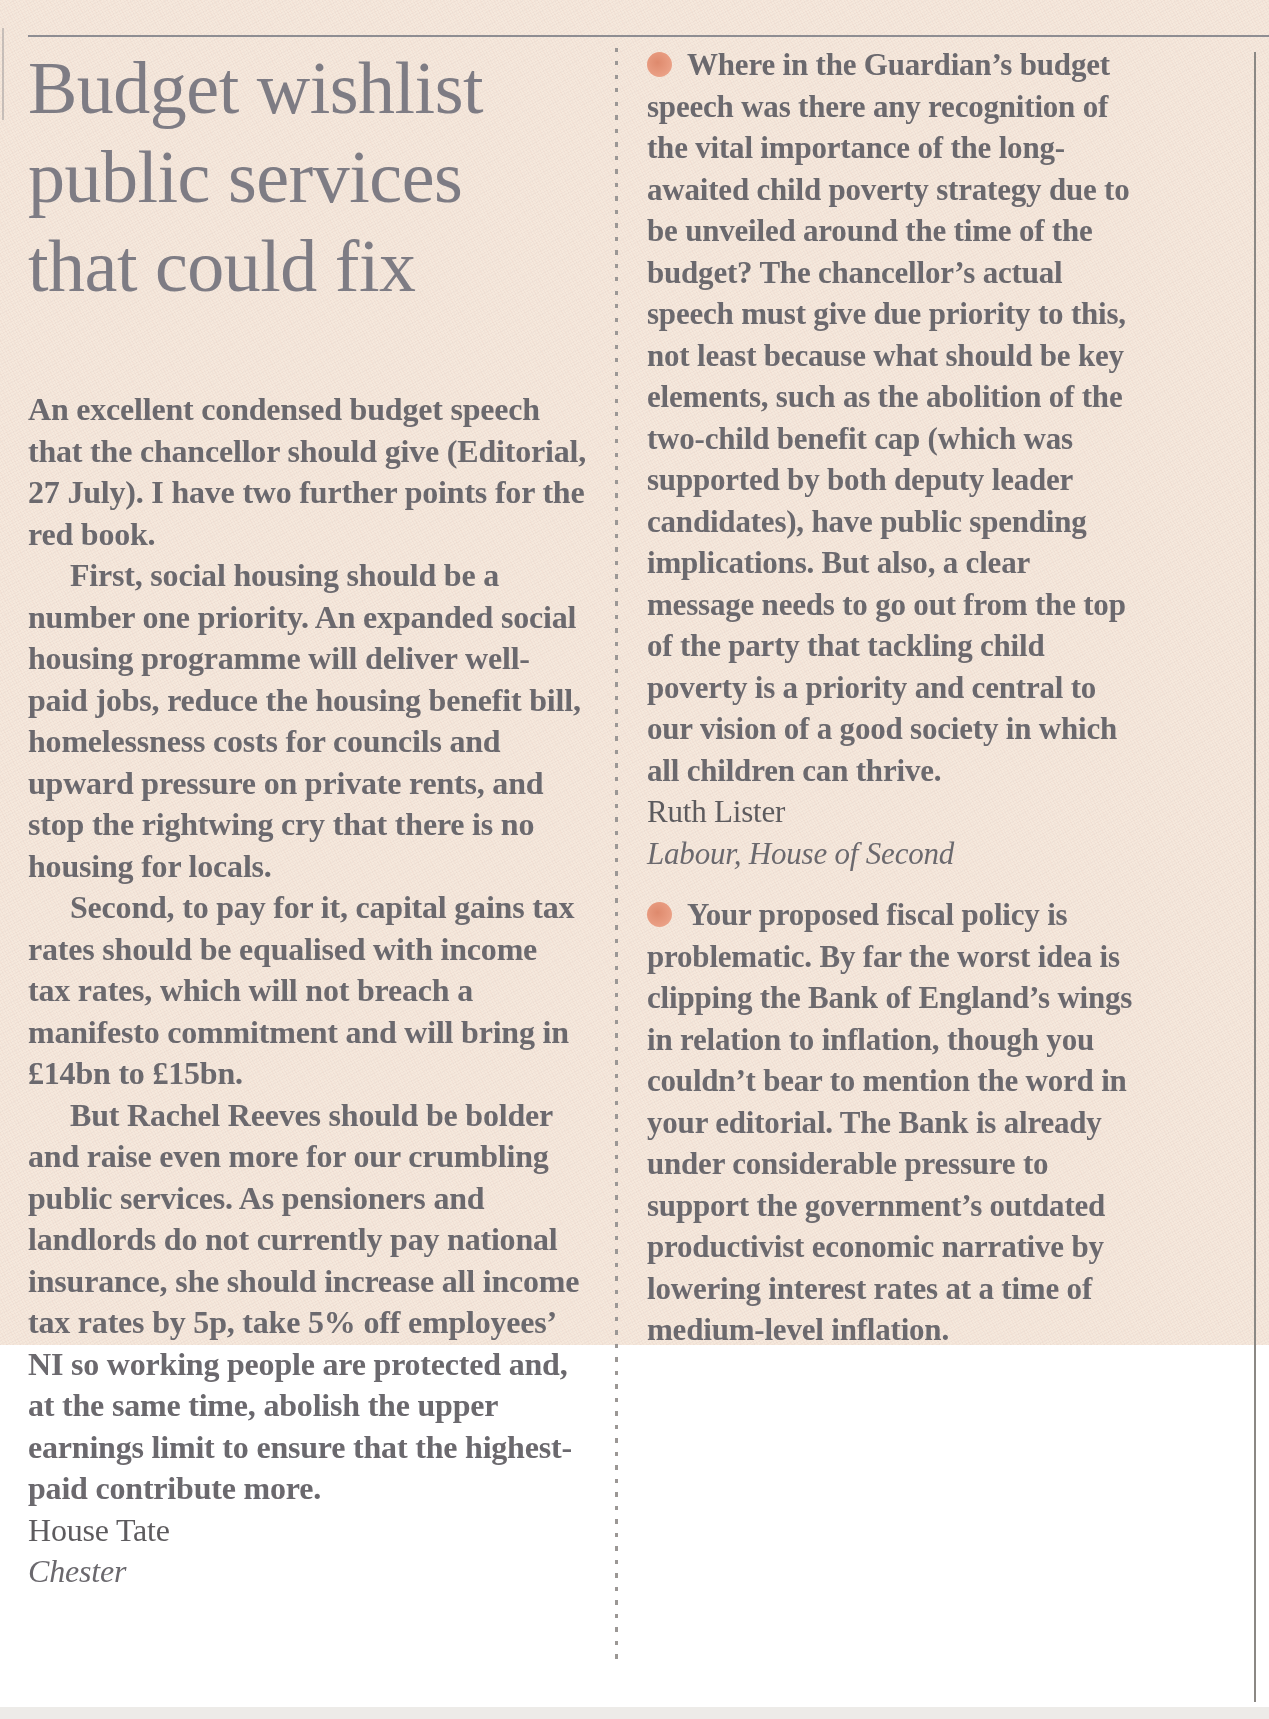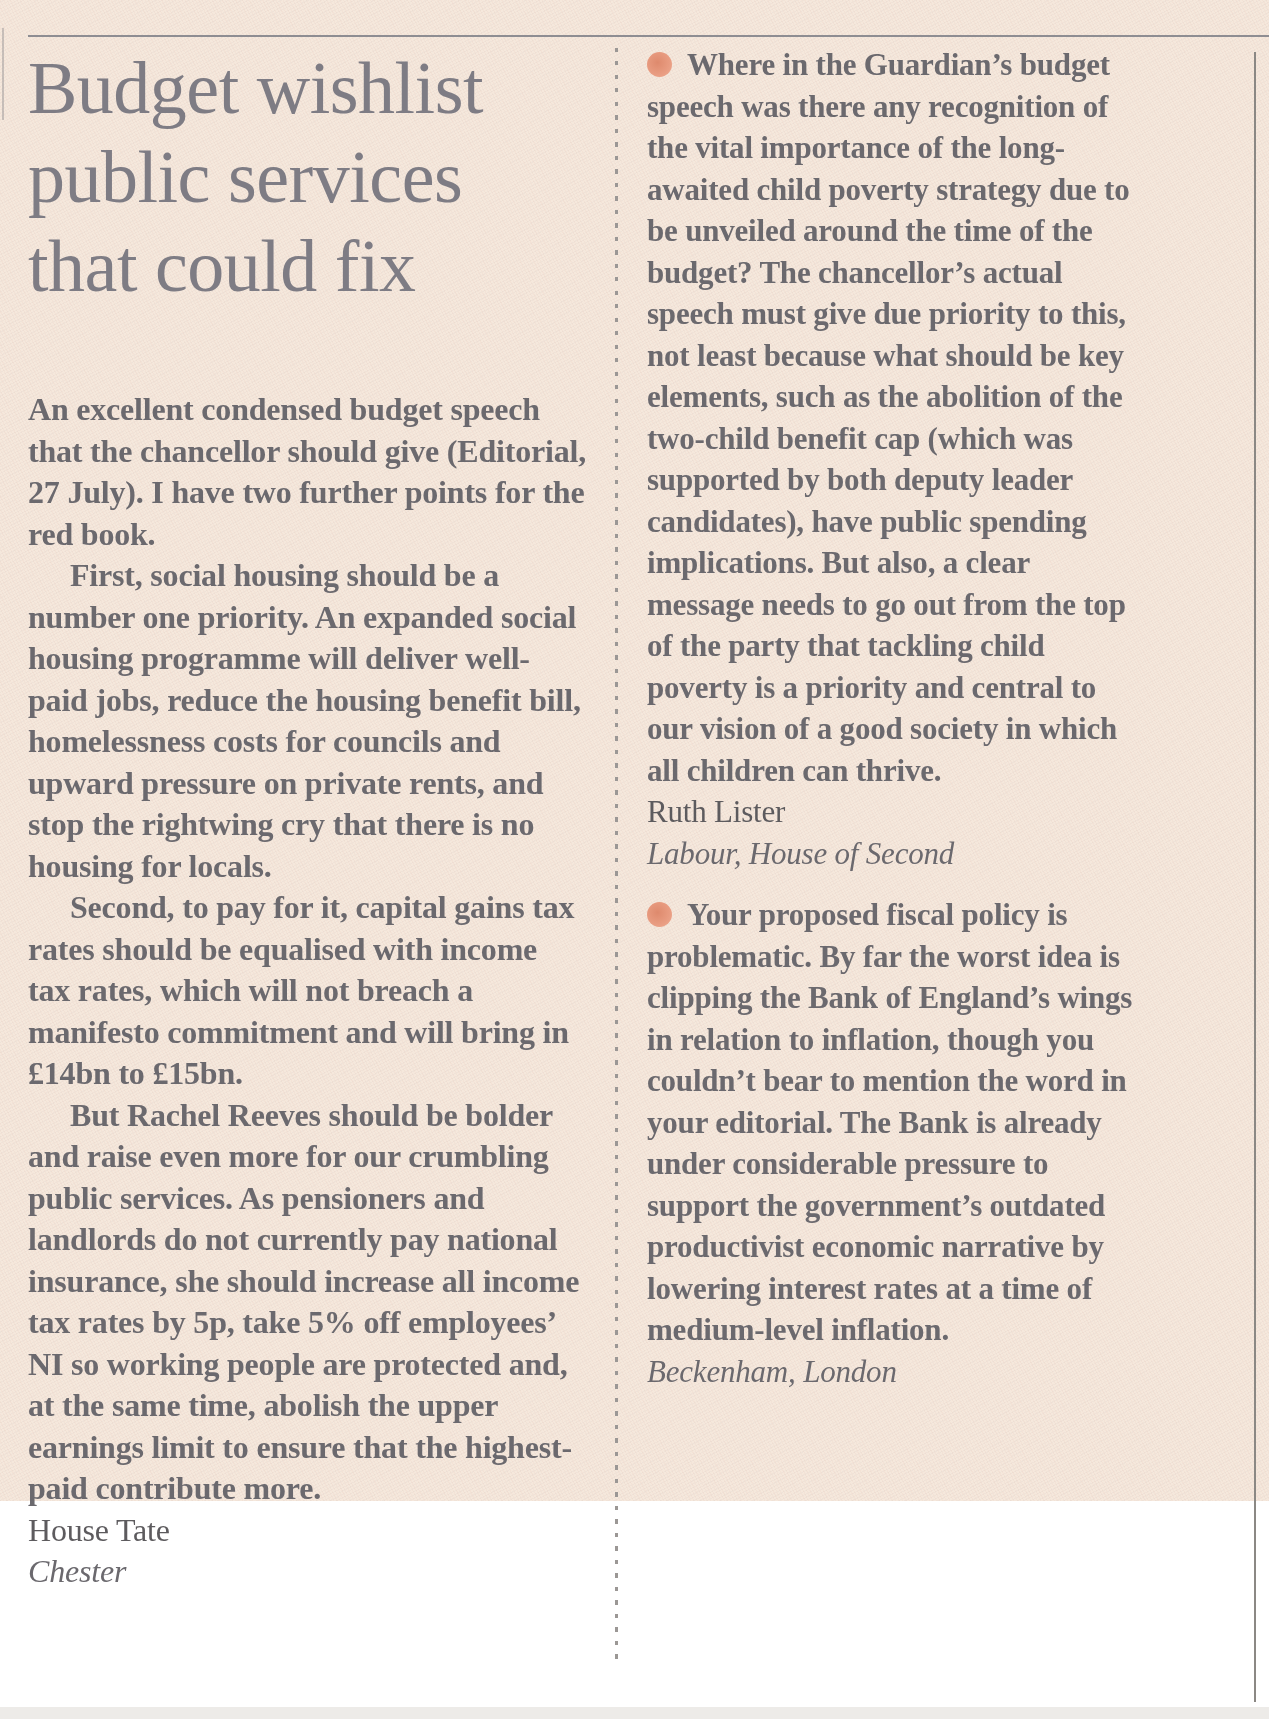--- a/index.html
+++ b/index.html
@@ -1,21 +1,21 @@
 <!DOCTYPE html>
 <html><head>
 <meta charset="utf-8">
 <style>
   html,body{margin:0;padding:0;}
   body{
     width:1269px;height:1719px;overflow:hidden;
     font-family:"Liberation Serif","DejaVu Serif",serif;
   }
   .page{
-    position:relative;width:1269px;height:1501px;
+    position:relative;width:1269px;height:1345px;
     background-color:#f5e8dc;
     background-image:
       repeating-linear-gradient(63deg, rgba(228,178,164,0.10) 0 1px, rgba(0,0,0,0) 1px 3px),
       repeating-linear-gradient(-27deg, rgba(150,140,150,0.06) 0 1px, rgba(0,0,0,0) 1px 3px);
   }
   .top-rule{
     position:absolute;left:28px;top:35px;width:1241px;height:2px;
     background:#8e8d92;
   }
   .left-edge-mark{
@@ -94,21 +94,20 @@
         <span class="bullet"></span><span>Where in the Guardian’s budget speech was there any recognition of the vital importance of the long-awaited child poverty strategy due to be unveiled around the time of the budget? The chancellor’s actual speech must give due priority to this, not least because what should be key elements, such as the abolition of the two-child benefit cap (which was supported by both deputy leader candidates), have public spending implications. But also, a clear message needs to go out from the top of the party that tackling child poverty is a priority and central to our vision of a good society in which all children can thrive.</span>
       </p>
       <p class="sig-name">Ruth Lister</p>
       <p class="sig-loc">Labour, House of Second</p>
     </div>
 
     <div class="letter letter-2">
       <p class="para">
         <span class="bullet"></span><span>Your proposed fiscal policy is problematic. By far the worst idea is clipping the Bank of England’s wings in relation to inflation, though you couldn’t bear to mention the word in your editorial. The Bank is already under considerable pressure to support the government’s outdated productivist economic narrative by lowering interest rates at a time of medium-level inflation.</span>
       </p>
-      <p class="sig-loc">Beckenham, London</p>
     </div>
 
   </div>
 
   <div class="right-rule"></div>
   <div class="bottom-band"></div>
 
 </div>
 
 </body></html>

